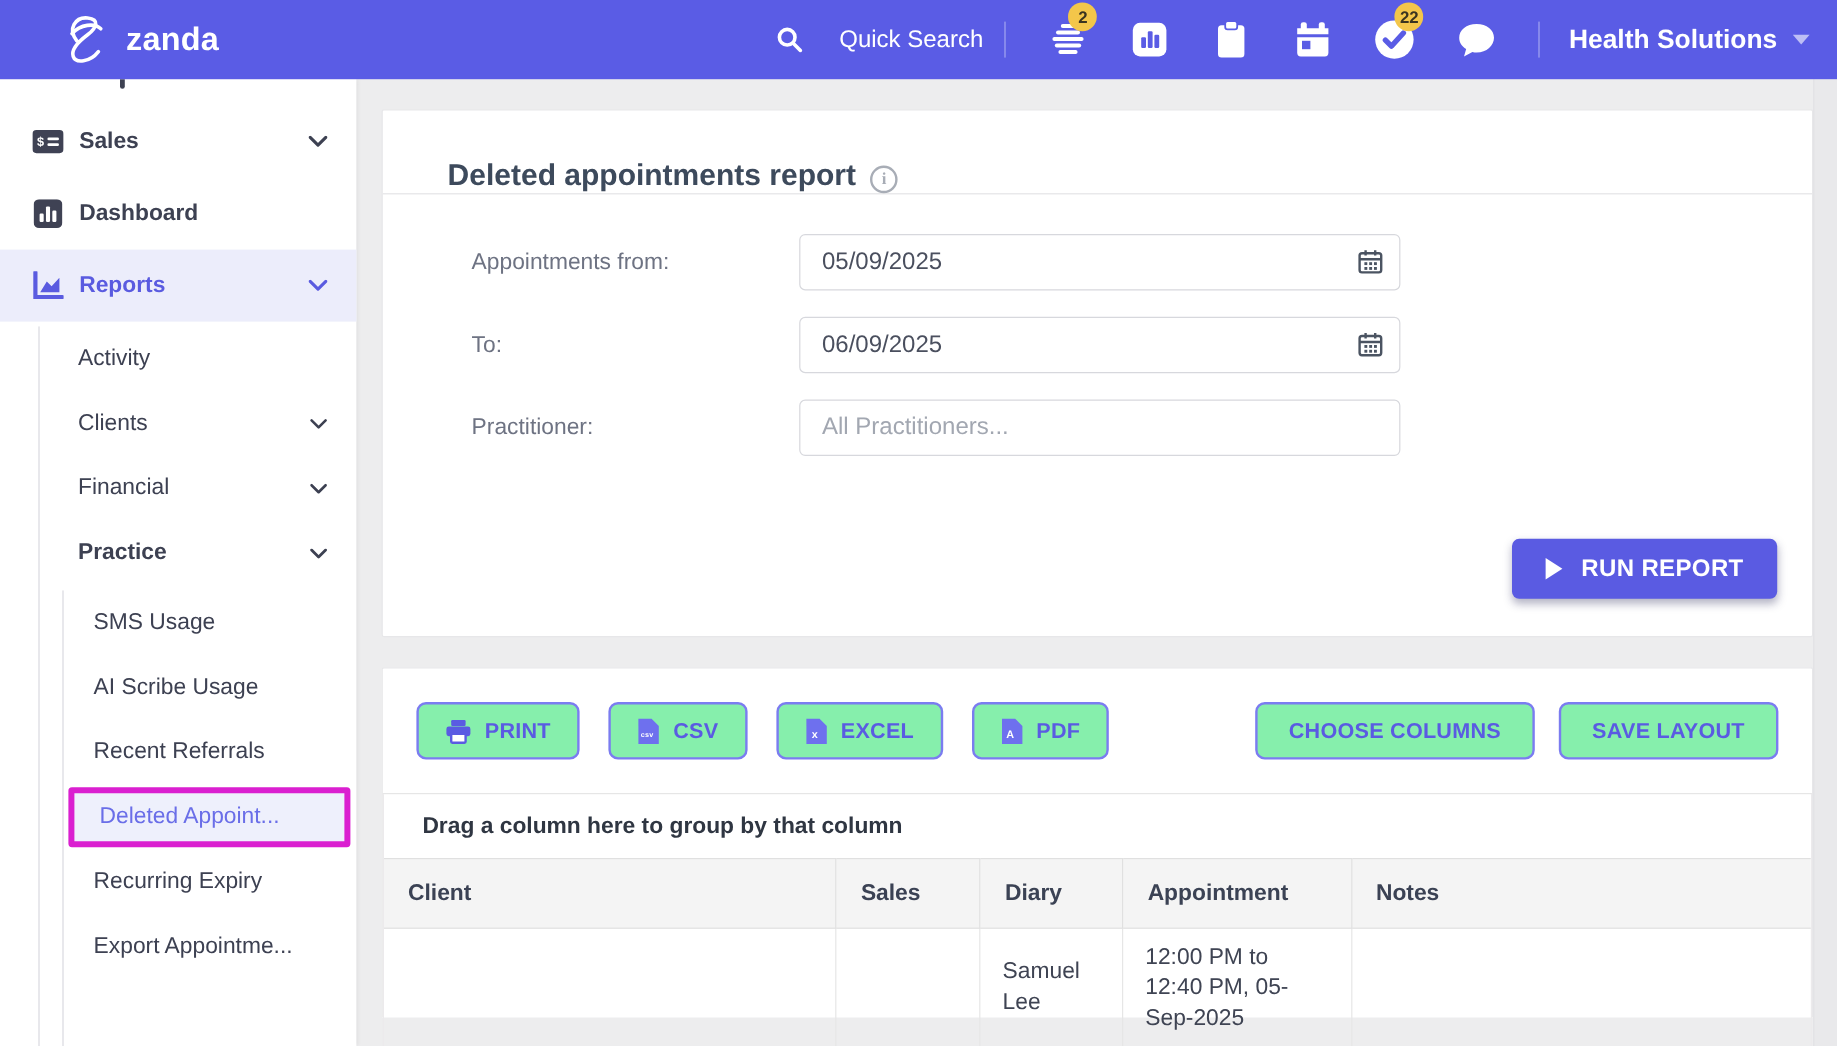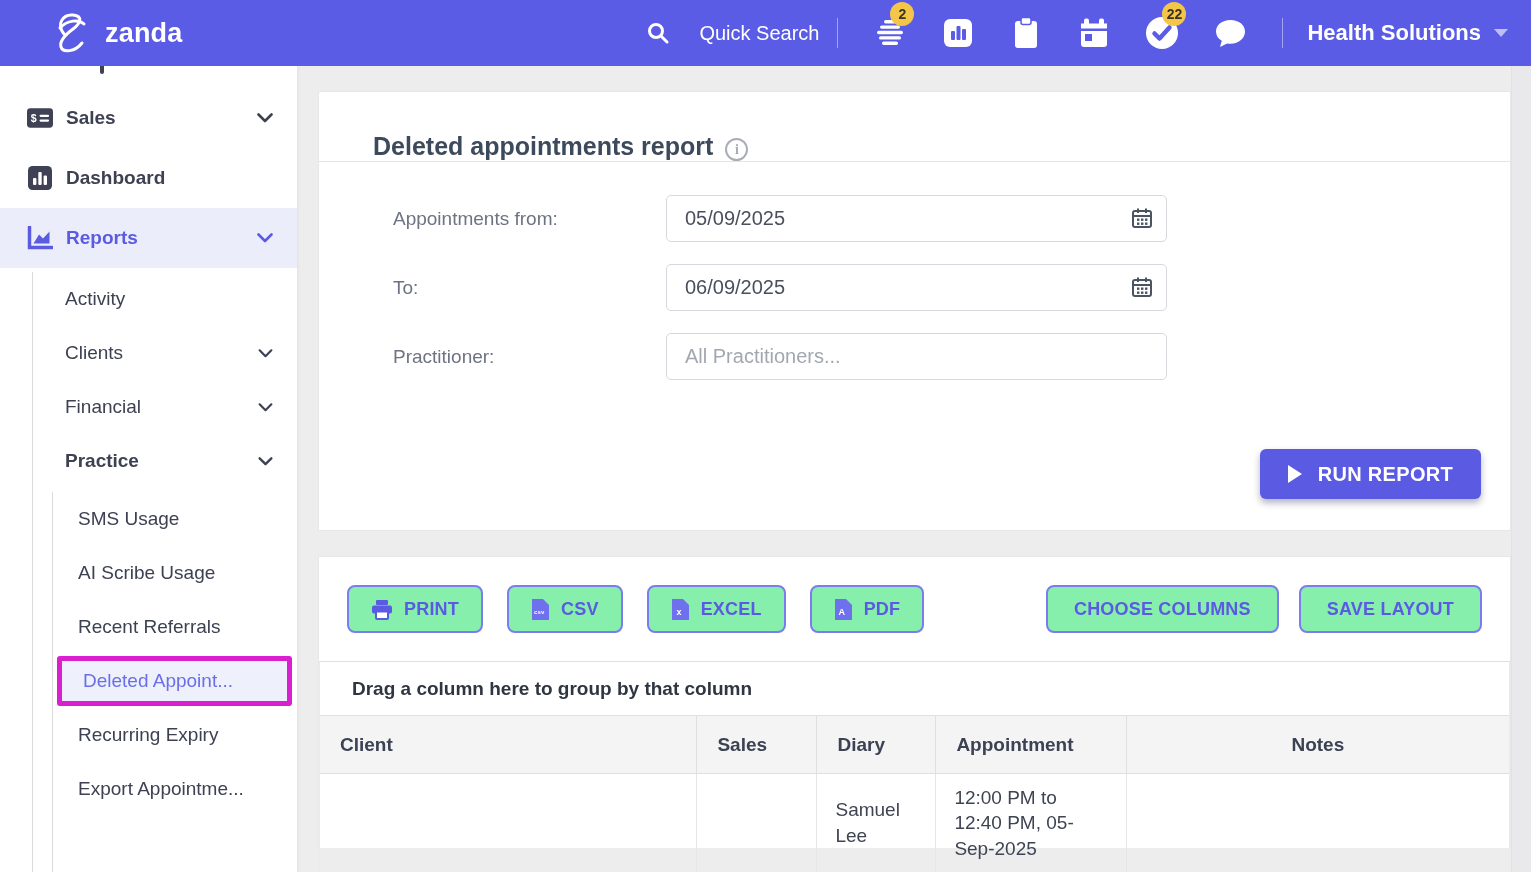--- a/index.html
+++ b/index.html
@@ -90,21 +90,21 @@
   .tool-right .tool-btn { margin-right:0; margin-left:20px; padding:0 26px; }
 
   
   .grid { border-top:1px solid #e0e0e0; border-left:1px solid #eceaec; border-right:1px solid #eceaec; }
   .group-bar { height:53px; display:flex; align-items:center; padding:0 32px;
                font-size:19px; font-weight:bold; color:#2f3642; background:#fff; }
   table.rpt { width:100%; border-collapse:collapse; table-layout:fixed; }
   .rpt th { background:#f4f4f4; border-top:1px solid #e0e0e0; border-bottom:1px solid #e0e0e0;
             border-right:1px solid #e0e0e0; height:58px; text-align:left; padding:0 20px;
             font-size:19px; font-weight:600; color:#3b4254; cursor:pointer; }
-  .rpt th:last-child { border-right:none;text-align:center; }
+  .rpt th:last-child { border-right:none; }
   .rpt td { height:99px; border-right:1px solid #e6e6e6; border-bottom:1px solid #e0e0e0;
             padding:10px 18px; font-size:19px; color:#3f4453; vertical-align:middle; line-height:1.35; }
   .rpt td:last-child { border-right:none; }
   .col-client { width:31.7%; } .col-mobile { width:10.1%; } .col-diary { width:10.0%; }
   .col-appt { width:16.0%; } .col-notes { width:32.2%; }
 
   .scroll-gutter { position:absolute; right:0; top:0; bottom:0; width:20px; background:#e9e9eb;
                    border-left:1px solid #e2e2e4; }
   svg { display:block; }
 </style>

